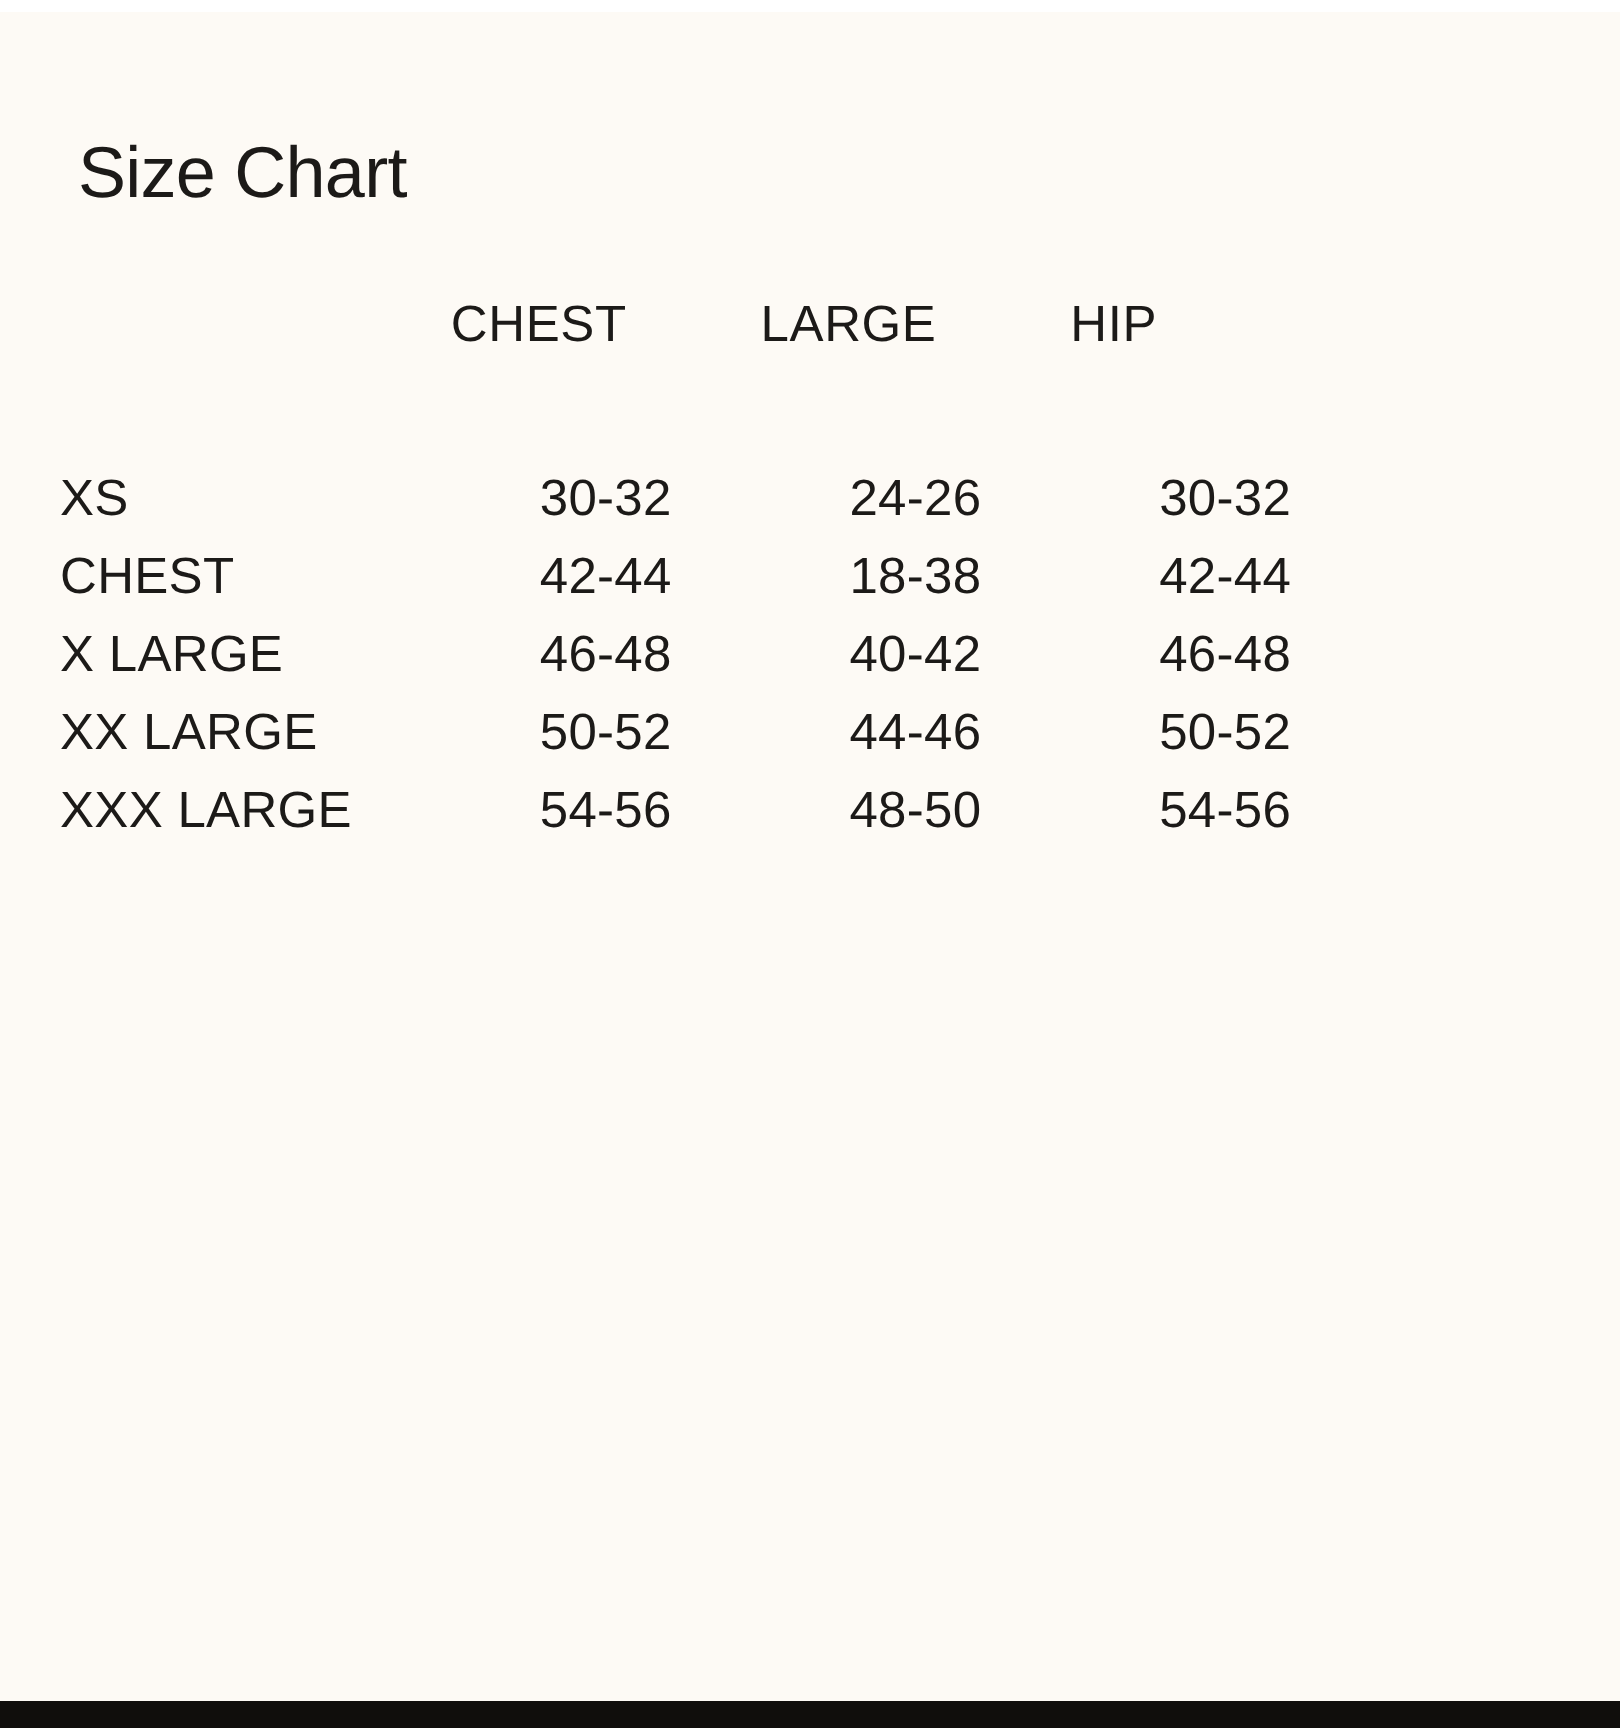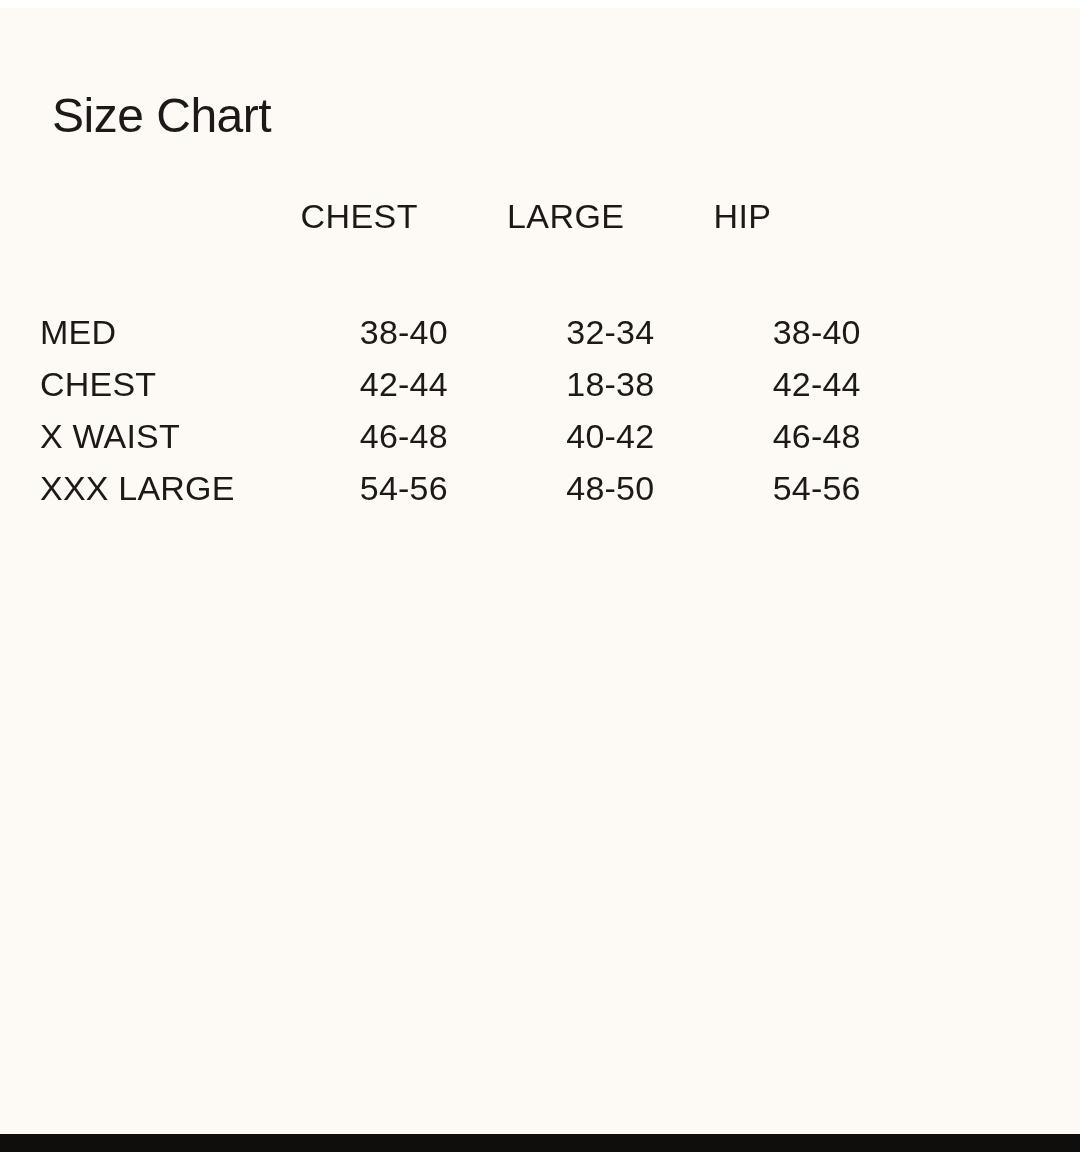--- a/index.html
+++ b/index.html
@@ -120,43 +120,49 @@
         </tr>
       </thead>
       <tbody>
         <tr class="spacer-row">
           <td></td>
           <td></td>
           <td></td>
           <td></td>
         </tr>
 
+        <tr class="data-row">
+          <td class="size-label">XS</td>
+          <td class="meas-cell">30-32</td>
+          <td class="meas-cell">24-26</td>
+          <td class="meas-cell">30-32</td>
+        </tr>
 
 
-        <tr class="data-row">
-          <td class="size-label">MED</td>
-          <td class="meas-cell">38-40</td>
-          <td class="meas-cell">32-34</td>
-          <td class="meas-cell">38-40</td>
-        </tr>
 
         <tr class="data-row">
           <td class="size-label">CHEST</td>
           <td class="meas-cell">42-44</td>
           <td class="meas-cell">18-38</td>
           <td class="meas-cell">42-44</td>
         </tr>
 
         <tr class="data-row">
-          <td class="size-label">X WAIST</td>
+          <td class="size-label">X LARGE</td>
           <td class="meas-cell">46-48</td>
           <td class="meas-cell">40-42</td>
           <td class="meas-cell">46-48</td>
         </tr>
 
+        <tr class="data-row">
+          <td class="size-label">XX LARGE</td>
+          <td class="meas-cell">50-52</td>
+          <td class="meas-cell">44-46</td>
+          <td class="meas-cell">50-52</td>
+        </tr>
 
         <tr class="data-row">
           <td class="size-label">XXX LARGE</td>
           <td class="meas-cell">54-56</td>
           <td class="meas-cell">48-50</td>
           <td class="meas-cell">54-56</td>
         </tr>
       </tbody>
     </table>
   </div>

